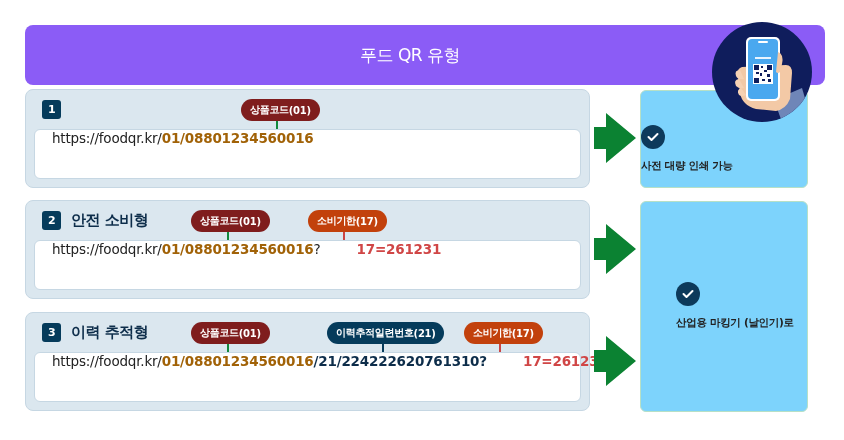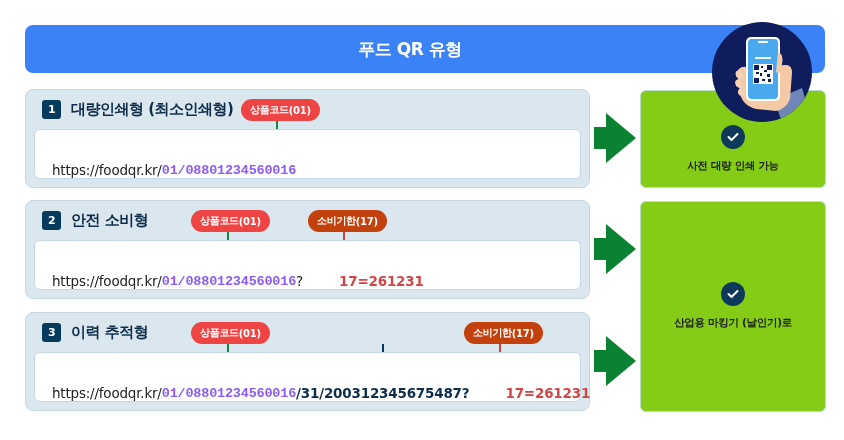--- a/index.html
+++ b/index.html
@@ -1,24 +1,24 @@
 <!DOCTYPE html>
 <html><head>
 <meta charset="utf-8">
 <style>
   * { box-sizing: border-box; margin: 0; padding: 0; }
   body {
     width: 844px; height: 440px; background: #ffffff; position: relative; overflow: hidden;
     font-family: "DejaVu Sans", "Liberation Sans", sans-serif;
   }
   .header {
-    position: absolute; left: 25px; top: 25px; width: 800px; height: 48px;
-    background: #3b82f6; border-radius: 8px;
+    position: absolute; left: 25px; top: 25px; width: 800px; height: 60px;
+    background: #8b5cf6; border-radius: 8px;
     display: flex; align-items: center; justify-content: center;
-    color: #ffffff; font-size: 17px; font-weight: bold; letter-spacing: -0.5px;
+    color: #ffffff; font-size: 17px; font-weight: normal; letter-spacing: -0.5px;
   }
   .header span { margin-left: -30px; }
   .phone-badge {
     position: absolute; left: 712px; top: 22px; width: 100px; height: 100px;
     border-radius: 50%; background: #0f1d5c; overflow: hidden; z-index: 5;
   }
   .panel {
     position: absolute; left: 25px; width: 565px;
     background: #dbe7ef; border: 1px solid #c6d7e3; border-radius: 8px;
   }
@@ -26,45 +26,45 @@
     position: absolute; left: 16px; top: 10px; display: flex; align-items: center; gap: 10px;
     font-size: 15px; font-weight: bold; color: #0d2d4a; letter-spacing: -0.5px;
   }
   .num {
     width: 19px; height: 19px; background: #053b5b; color: #fff; border-radius: 3px;
     display: flex; align-items: center; justify-content: center; font-size: 11px; font-weight: bold;
   }
   .url-box {
     position: absolute; left: 8px; right: 8px; bottom: 8px; height: 50px;
     background: #ffffff; border: 1px solid #c6d7e3; border-radius: 6px;
-    display: flex; align-items: flex-end; padding-left: 17px;
+    display: flex; align-items: flex-start; padding-left: 17px;
     font-size: 13.5px; color: #222; letter-spacing: -0.2px;
   }
-  .seg-green { color: #8b5cf6; font-weight: bold; font-family: Liberation Mono, monospace; }
+  .seg-green { color: #a16207; font-weight: bold; }
   .seg-navy { color: #0d2d4a; font-weight: bold; }
   .seg-red { color: #d04646; font-weight: bold; margin-left: 36px; }
   .tag {
     position: absolute; height: 22px; border-radius: 11px; padding: 0 9px;
     color: #fff; font-size: 10px; font-weight: bold; display: flex; align-items: center;
     white-space: nowrap; letter-spacing: -0.3px;
   }
-  .tag.green { background: #ef4444; }
+  .tag.green { background: #7f1d1d; }
   .tag.red { background: #c2410c; }
   .tag.navy { background: #053b5b; }
   .tag .paren { font-weight: bold; }
   .stem { position: absolute; width: 1.5px; height: 17px; }
   .stem::after {
     content: ""; position: absolute; left: -2px; bottom: -2px; width: 5px; height: 5px; border-radius: 50%;
     background: inherit;
   }
   .arrow { position: absolute; left: 594px; width: 42px; height: 50px; }
   .result {
-    position: absolute; left: 640px; width: 186px;
-    background: #84cc16; border: 1px solid #b7e0c6; border-radius: 6px;
-    display: flex; flex-direction: column; align-items: center; justify-content: center;
+    position: absolute; left: 640px; width: 168px;
+    background: #7dd3fc; border: 1px solid #b7e0c6; border-radius: 6px;
+    display: flex; flex-direction: column; align-items: flex-start; justify-content: center;
     text-align: center; font-size: 10.5px; font-weight: bold; color: #222; line-height: 17px;
     letter-spacing: -0.3px;
   }
   .check {
     width: 24px; height: 24px; border-radius: 50%; background: #0d3a5b;
     display: flex; align-items: center; justify-content: center; margin-bottom: 8px;
   }
 </style>
 </head>
 <body>
@@ -95,21 +95,20 @@
         <rect x="44" y="50" width="3" height="2"></rect>
     </g>
     <path d="M28,48 q-6,0 -4,6 q2,4 8,3z M27,57 q-6,1 -3,7 q3,3 8,2z M29,66 q-5,2 -2,7 q3,2 7,0z" fill="#f6d2b4"></path>
     <path d="M66,30 q6,2 4,12 l-2,8 q-2,2 -4,0z" fill="#f3c9a6"></path>
   </svg>
 </div>
 
 <div class="panel" style="top:89px; height:99px;">
   <div class="panel-title">
     <div class="num">1</div>
-    <span>대량인쇄형 (최소인쇄형)</span>
   </div>
   <div class="tag green" style="left:215px; top:9px;">
     <span>상품코드</span>
       <span class="paren">(01)</span>
   </div>
   <div class="stem" style="left:250px; top:31px; background:#128a3d;"></div>
   <div class="url-box">
     <span>https://foodqr.kr/</span>
       <span class="seg-green">01/08801234560016</span>
   </div>
@@ -141,30 +140,34 @@
 <div class="panel" style="top:312px; height:99px;">
   <div class="panel-title">
     <div class="num">3</div>
     <span>이력 추적형</span>
   </div>
   <div class="tag green" style="left:165px; top:9px;">
     <span>상품코드</span>
       <span class="paren">(01)</span>
   </div>
   <div class="stem" style="left:201px; top:31px; background:#128a3d;"></div>
+  <div class="tag navy" style="left:301px; top:9px;">
+    <span>이력추적일련번호</span>
+      <span class="paren">(21)</span>
+  </div>
   <div class="stem" style="left:356px; top:31px; background:#053b5b;"></div>
   <div class="tag red" style="left:438px; top:9px;">
     <span>소비기한</span>
       <span class="paren">(17)</span>
   </div>
   <div class="stem" style="left:473px; top:31px; background:#cc4444;"></div>
   <div class="url-box">
     <span>https://foodqr.kr/</span>
       <span class="seg-green">01/08801234560016</span>
-      <span class="seg-navy">/31/200312345675487</span>
+      <span class="seg-navy">/21/224222620761310</span>
       <span class="seg-navy">?</span>
       <span class="seg-red">17=261231</span>
   </div>
 </div>
 
 <svg class="arrow" style="top:113px;" viewBox="0 0 42 50">
   <polygon points="0,14 12,14 12,0 42,25 12,50 12,36 0,36" fill="#0b8232"></polygon>
 </svg>
 <svg class="arrow" style="top:224px;" viewBox="0 0 42 50">
   <polygon points="0,14 12,14 12,0 42,25 12,50 12,36 0,36" fill="#0b8232"></polygon>
@@ -175,20 +178,20 @@
 
 <div class="result" style="top:90px; height:98px; padding-top:20px;">
   <div class="check">
     <svg width="12" height="10" viewBox="0 0 12 10">
         <polyline points="1.5,5 4.5,8 10.5,2" fill="none" stroke="#fff" stroke-width="2" stroke-linecap="round" stroke-linejoin="round"></polyline>
       </svg>
   </div>
   <div>사전 대량 인쇄 가능</div>
 </div>
 
-<div class="result" style="top:201px; height:211px;">
+<div class="result" style="top:201px; height:211px;padding-left:35px;">
   <div class="check">
     <svg width="12" height="10" viewBox="0 0 12 10">
         <polyline points="1.5,5 4.5,8 10.5,2" fill="none" stroke="#fff" stroke-width="2" stroke-linecap="round" stroke-linejoin="round"></polyline>
       </svg>
   </div>
   <div>산업용 마킹기 (날인기)로</div>
 </div>
 
 </body></html>

